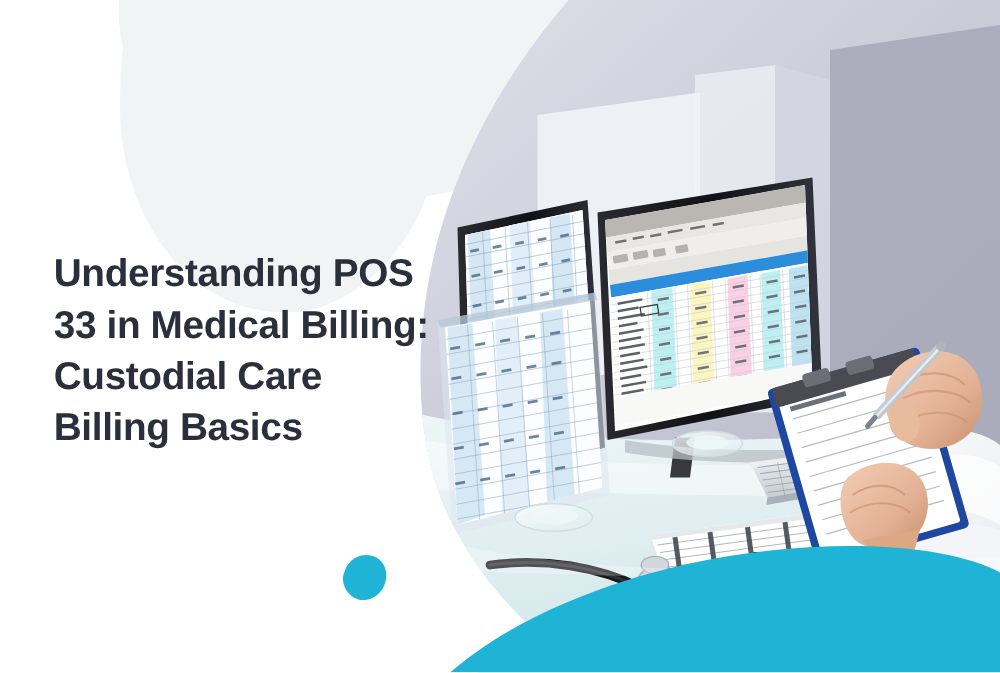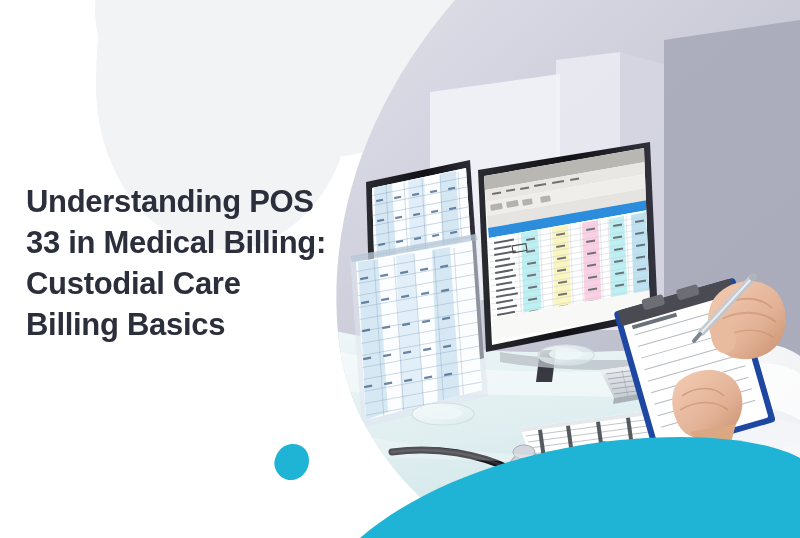--- a/index.html
+++ b/index.html
@@ -8,21 +8,21 @@
     background:#ffffff;
     font-family:"Liberation Sans", sans-serif;
     position:relative;
   }
   #stage{position:absolute;inset:0;width:800px;height:538px;overflow:hidden;background:#ffffff;}
   #art{position:absolute;left:0;top:0;width:800px;height:538px;}
   .headline{
     position:absolute;
     left:26px; top:181px;
     width:350px;
-    margin:0;
+    margin:17px;
     font-family:"Liberation Sans", sans-serif;
     font-weight:700;
     font-size:31px;
     line-height:41px;
     letter-spacing:-0.3px;
     color:#2b2e3b;
     white-space:pre-line;
   }
 </style>
 </head>

